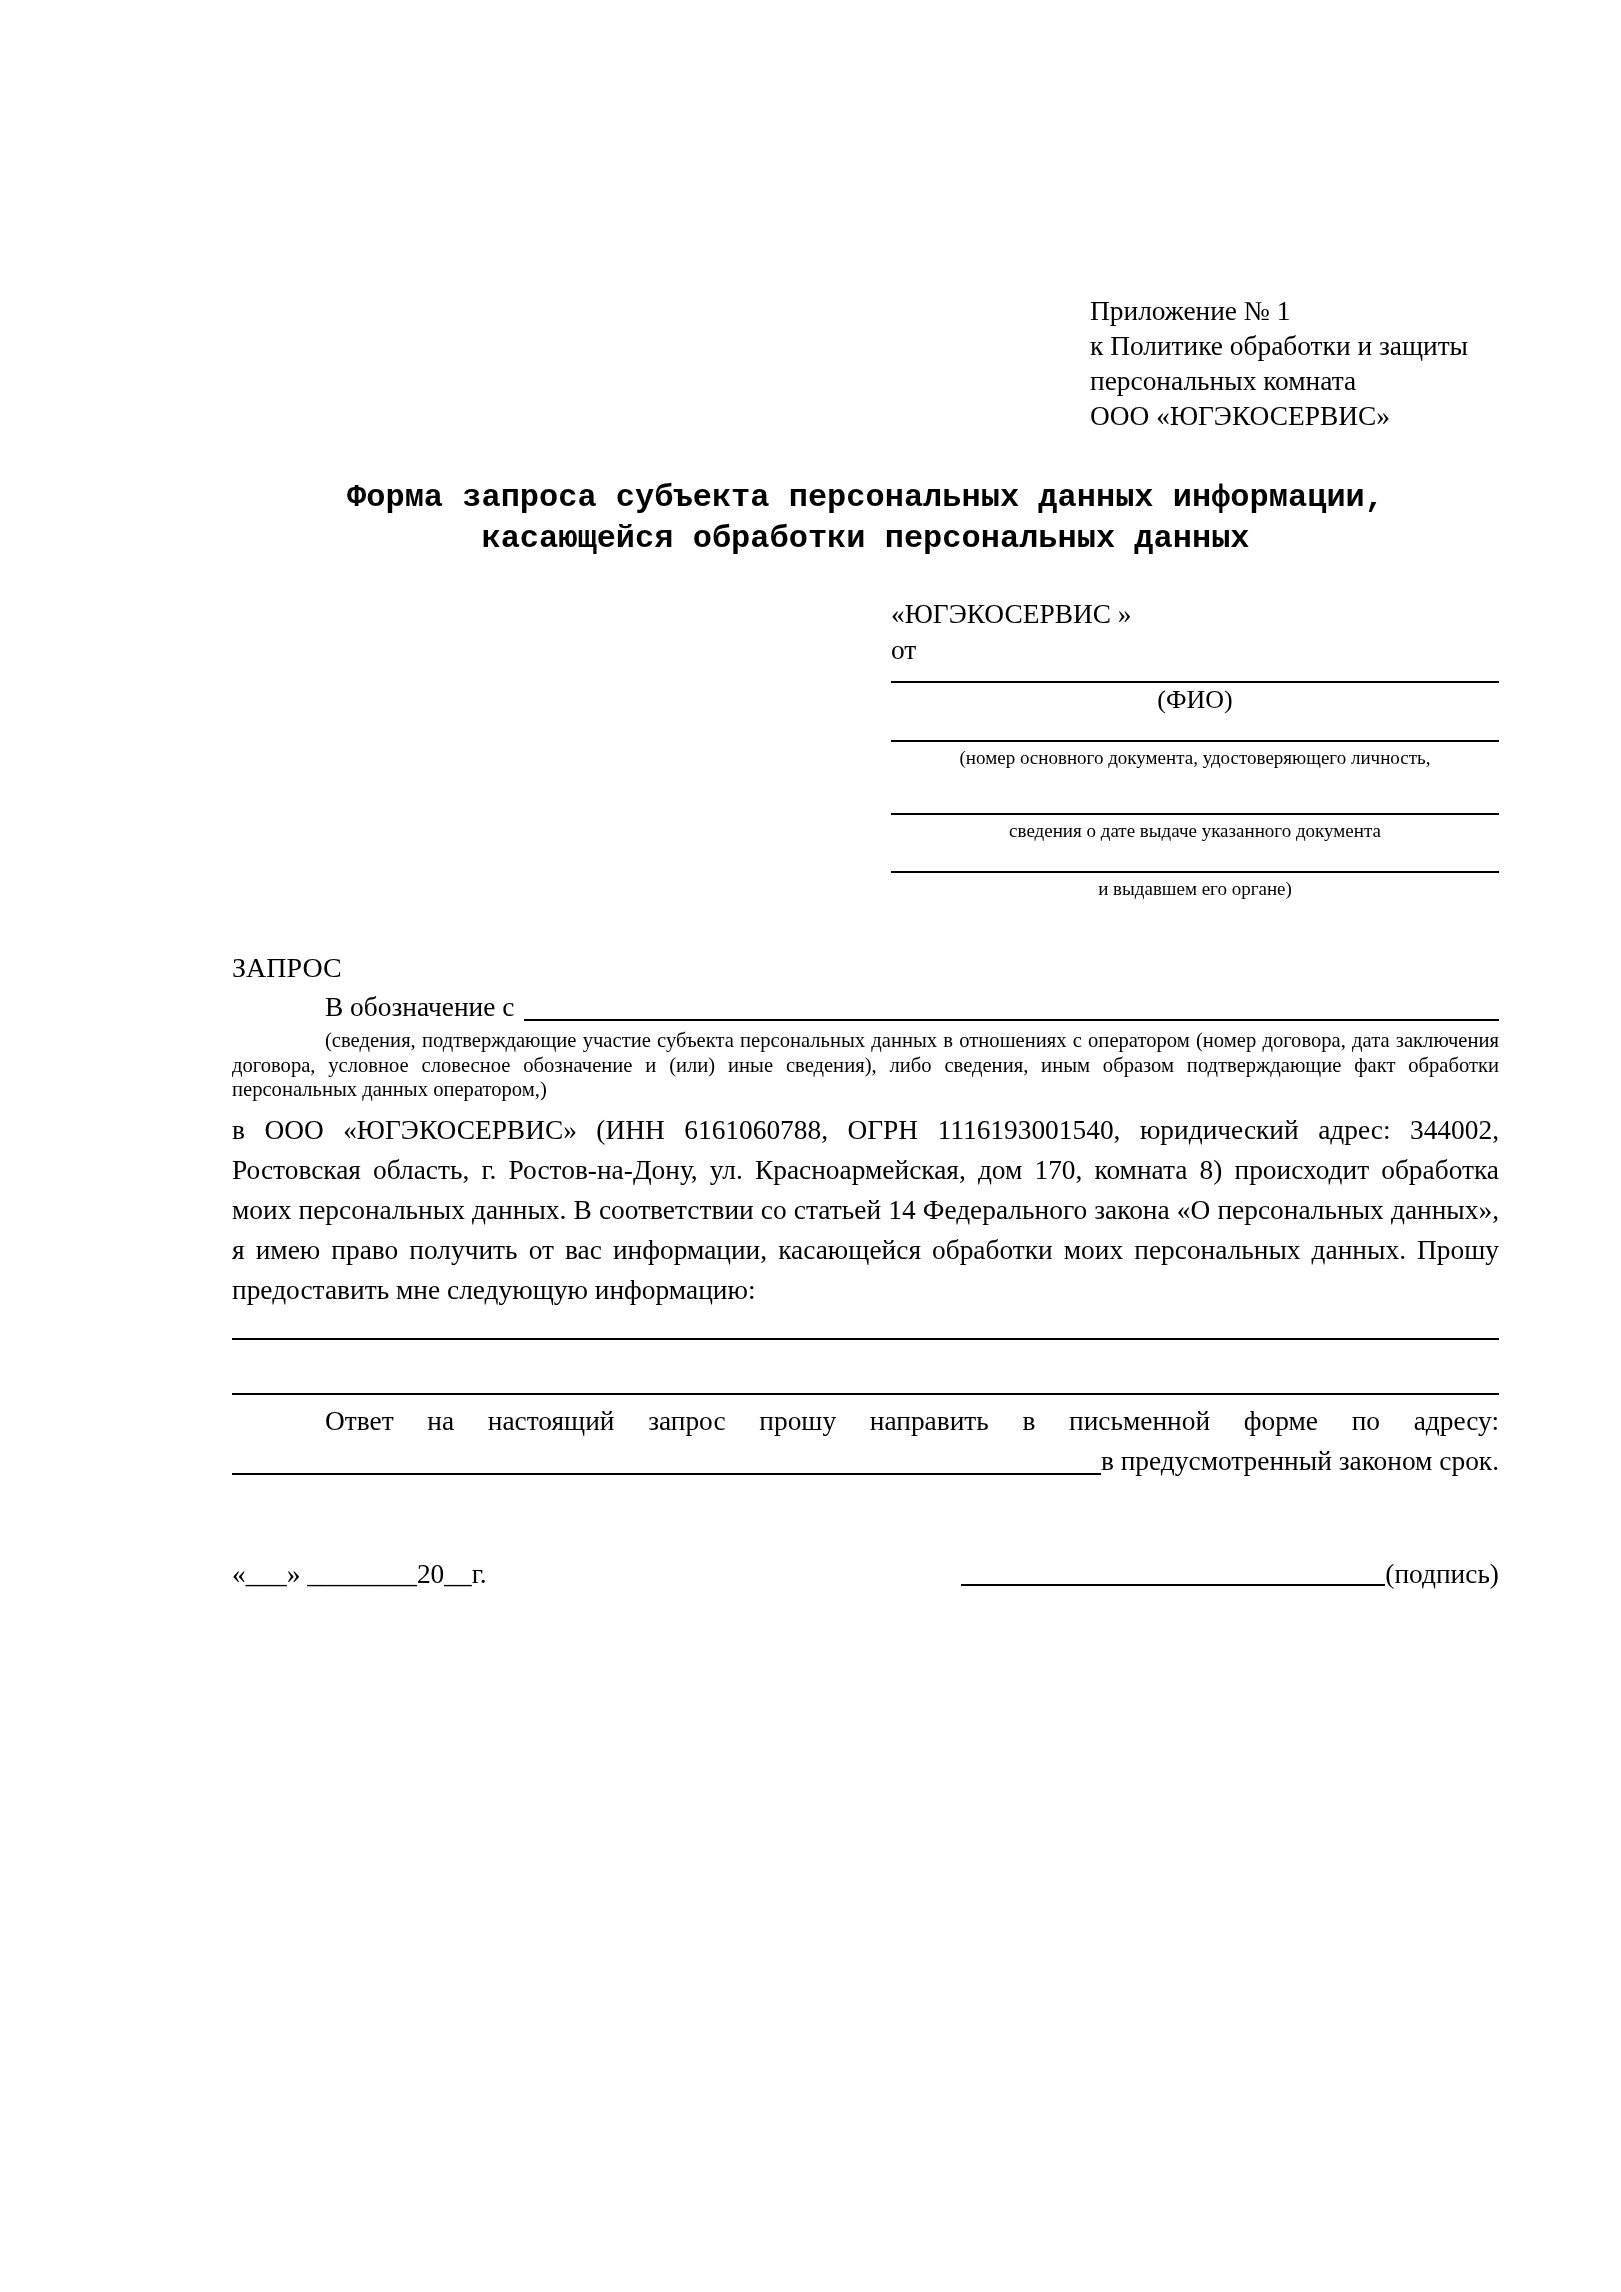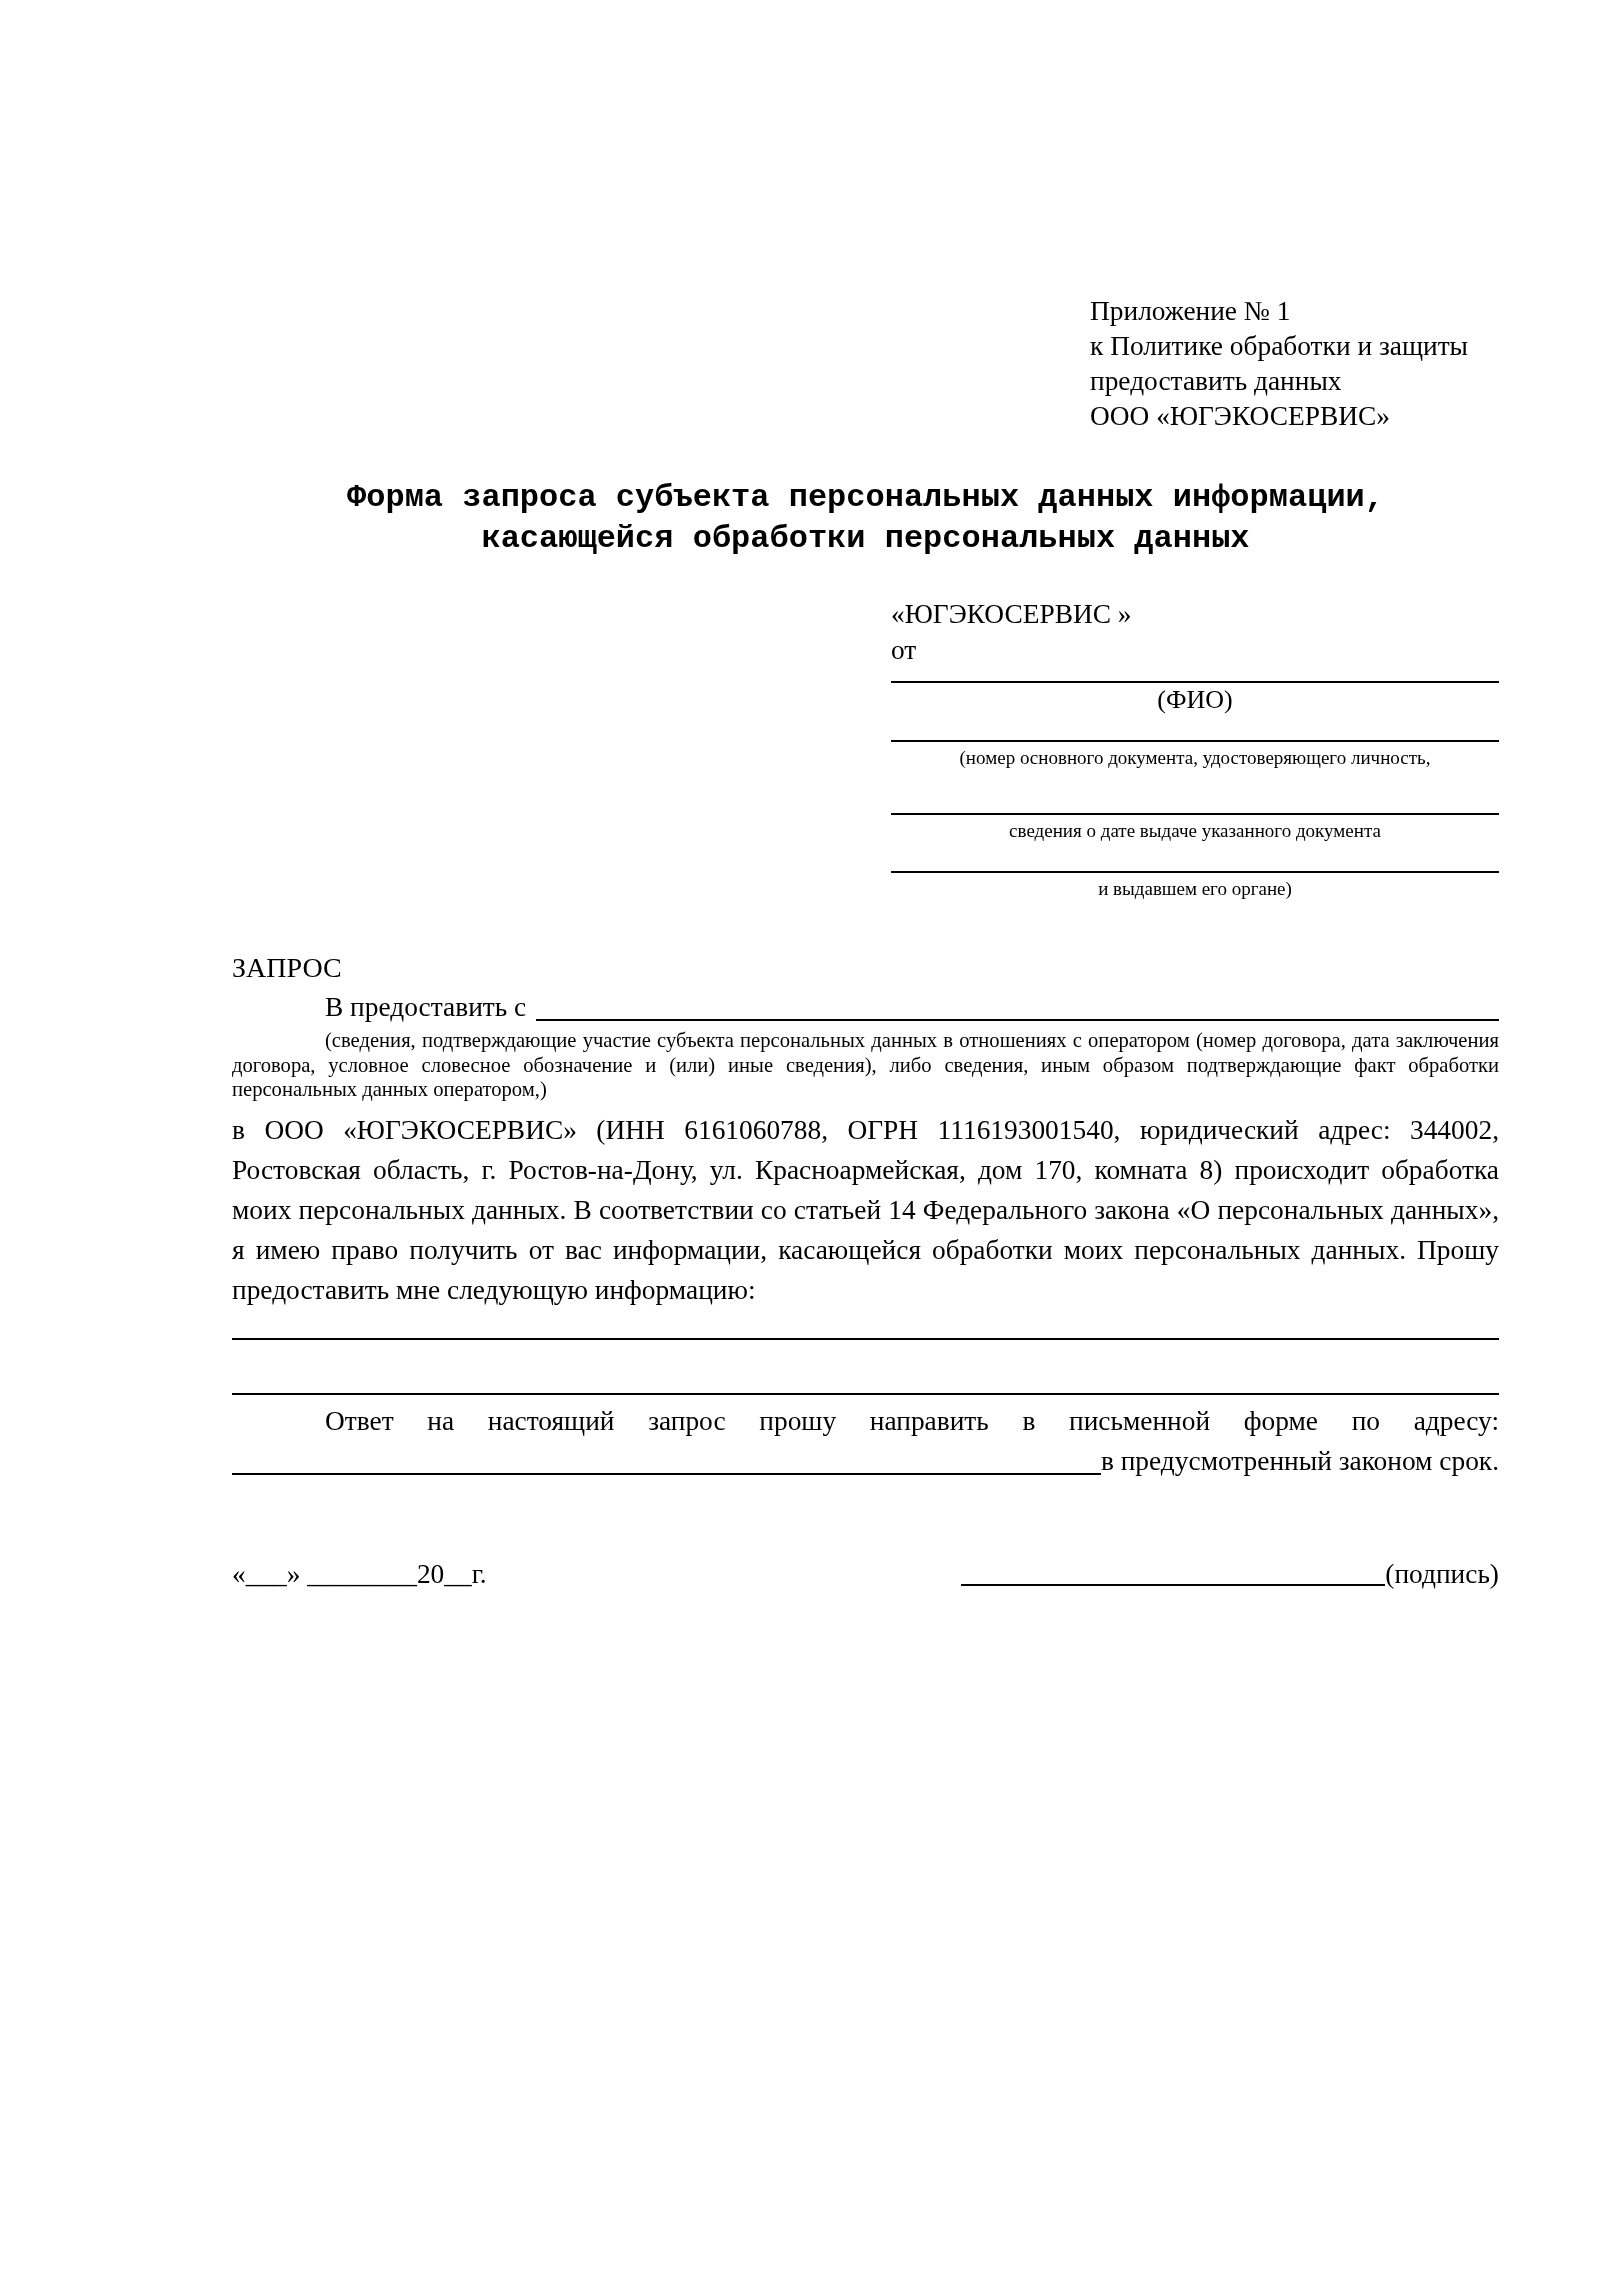--- a/index.html
+++ b/index.html
@@ -131,21 +131,21 @@
 </style>
 </head>
 <body>
 
 <div class="page">
   <div class="content">
 
     <div class="appendix">
       <div>Приложение № 1</div>
       <div>к Политике обработки и защиты</div>
-      <div>предоставить данных</div>
+      <div>персональных комната</div>
       <div>ООО «ЮГЭКОСЕРВИС»</div>
     </div>
 
     <div class="title">
       <div>Форма запроса субъекта персональных данных информации,</div>
       <div>касающейся обработки персональных данных</div>
     </div>
 
     <div class="addressee">
       <div>«ЮГЭКОСЕРВИС »</div>
@@ -160,21 +160,21 @@
       <div class="blank-line blank-date"></div>
       <div class="caption caption-small">сведения о дате выдаче указанного документа</div>
 
       <div class="blank-line blank-authority"></div>
       <div class="caption caption-small">и выдавшем его органе)</div>
     </div>
 
     <div class="request-heading">ЗАПРОС</div>
 
     <div class="lead-row">
-      <span class="lead-label">В предоставить с</span>
+      <span class="lead-label">В обозначение с</span>
       <span class="fill-line"></span>
     </div>
 
     <div class="fine-print">(сведения, подтверждающие участие субъекта персональных данных в отношениях с оператором (номер договора, дата заключения договора, условное словесное обозначение и (или) иные сведения), либо сведения, иным образом подтверждающие факт обработки персональных данных оператором,)</div>
 
     <div class="body-paragraph">в ООО «ЮГЭКОСЕРВИС» (ИНН 6161060788, ОГРН 1116193001540, юридический адрес: 344002, Ростовская область, г. Ростов-на-Дону, ул. Красноармейская, дом 170, комната 8) происходит обработка моих персональных данных. В соответствии со статьей 14 Федерального закона «О персональных данных», я имею право получить от вас информации, касающейся обработки моих персональных данных. Прошу предоставить мне следующую информацию:</div>
 
     <div class="blank-line blank-full-1"></div>
     <div class="blank-line blank-full-2"></div>
 

